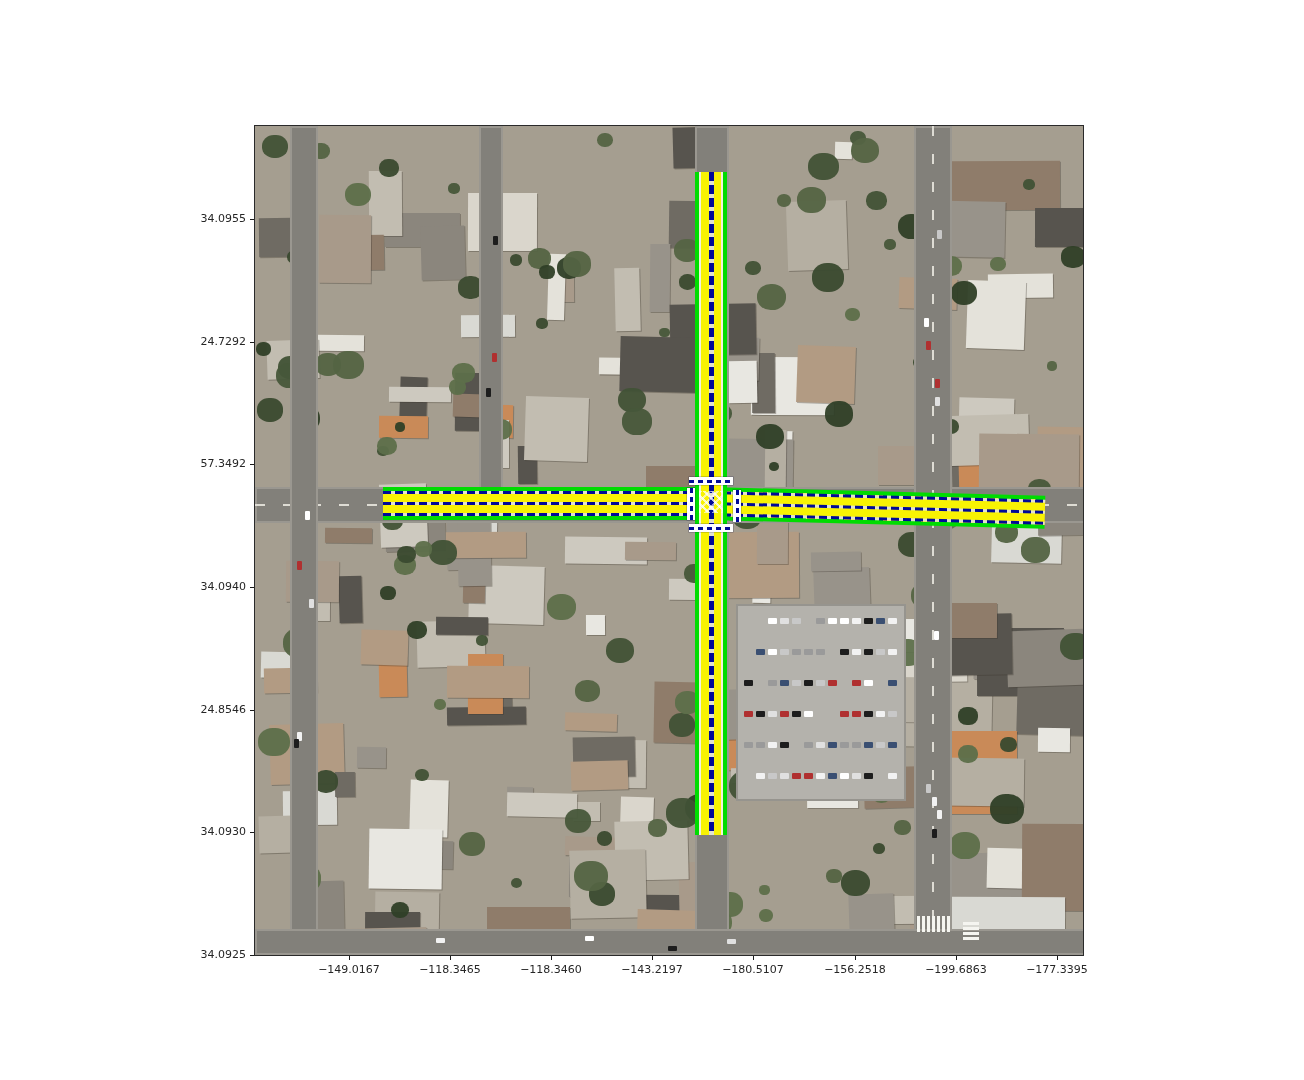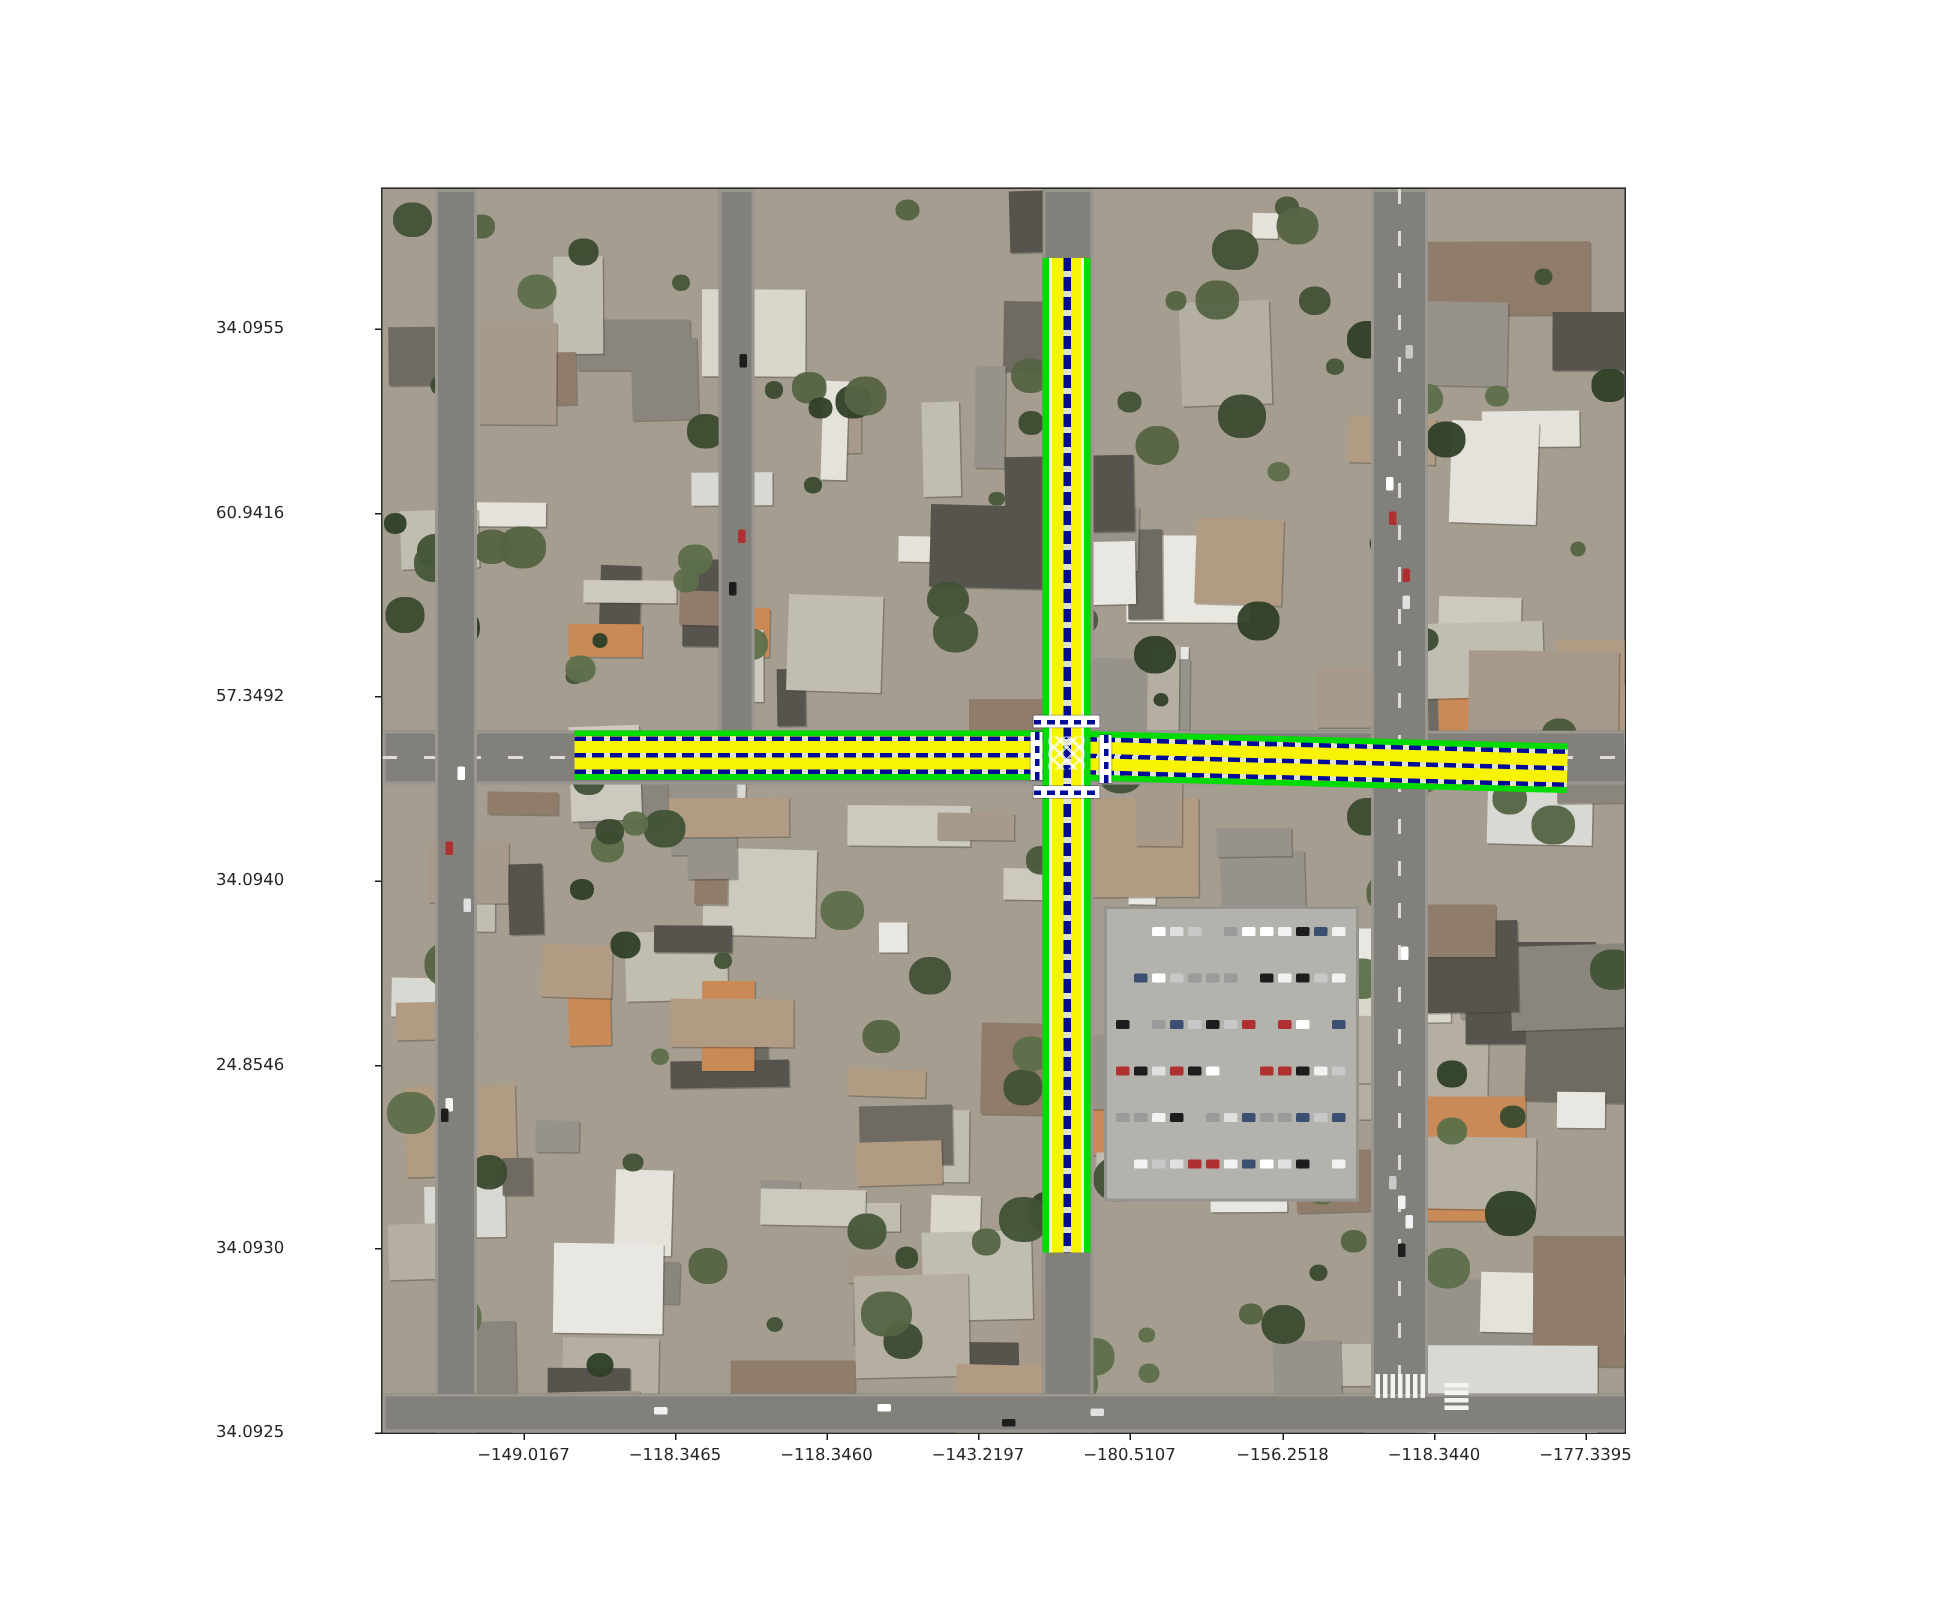--- a/index.html
+++ b/index.html
@@ -18,21 +18,21 @@
   .street-line{position:absolute;}
   .car{position:absolute;border-radius:1px;}
   .stripe{position:absolute;background:#f5f5f0;}
   .ov-road{position:absolute;}
   .dashrow{position:absolute;}
   .crosswalk{position:absolute;background:#ffffff;box-shadow:0 0 0 0.5px rgba(0,0,60,.35);}
   .ticklabel{
     position:absolute;font-size:11px;color:#262626;line-height:15px;white-space:nowrap;
   }
   .xticklabel{text-align:center;width:110px;}
-  .yticklabel{text-align:left;width:102px;}
+  .yticklabel{text-align:right;width:102px;}
   .tickmark{position:absolute;background:#1a1a1a;}
   #axis-title{
     position:absolute;font-size:13.5px;color:#1a1a1a;text-align:center;white-space:nowrap;
   }
 </style>
 </head>
 <body>
 
 <div id="figure">
   <div id="map-canvas" style="left: 254px; top: 125px; width: 830px; height: 831px; background: rgb(165, 158, 144);">
@@ -467,29 +467,29 @@
       <div class="ticklabel xticklabel" style="left: 395px; top: 962px;">−118.3465</div>
       <div class="tickmark" style="left: 551px; top: 956px; width: 1px; height: 4px;"></div>
       <div class="ticklabel xticklabel" style="left: 496px; top: 962px;">−118.3460</div>
       <div class="tickmark" style="left: 652px; top: 956px; width: 1px; height: 4px;"></div>
       <div class="ticklabel xticklabel" style="left: 597px; top: 962px;">−143.2197</div>
       <div class="tickmark" style="left: 753px; top: 956px; width: 1px; height: 4px;"></div>
       <div class="ticklabel xticklabel" style="left: 698px; top: 962px;">−180.5107</div>
       <div class="tickmark" style="left: 855px; top: 956px; width: 1px; height: 4px;"></div>
       <div class="ticklabel xticklabel" style="left: 800px; top: 962px;">−156.2518</div>
       <div class="tickmark" style="left: 956px; top: 956px; width: 1px; height: 4px;"></div>
-      <div class="ticklabel xticklabel" style="left: 901px; top: 962px;">−118.3440</div>
+      <div class="ticklabel xticklabel" style="left: 901px; top: 962px;">−199.6863</div>
       <div class="tickmark" style="left: 1057px; top: 956px; width: 1px; height: 4px;"></div>
       <div class="ticklabel xticklabel" style="left: 1002px; top: 962px;">−177.3395</div>
     </div>
   <div id="y-axis">
       <div class="tickmark" style="left: 250px; top: 219px; width: 4px; height: 1px;"></div>
       <div class="ticklabel yticklabel" style="left: 144px; top: 211px;">34.0955</div>
       <div class="tickmark" style="left: 250px; top: 342px; width: 4px; height: 1px;"></div>
-      <div class="ticklabel yticklabel" style="left: 144px; top: 334px;">60.9416</div>
+      <div class="ticklabel yticklabel" style="left: 144px; top: 334px;">24.7292</div>
       <div class="tickmark" style="left: 250px; top: 464px; width: 4px; height: 1px;"></div>
       <div class="ticklabel yticklabel" style="left: 144px; top: 456px;">57.3492</div>
       <div class="tickmark" style="left: 250px; top: 587px; width: 4px; height: 1px;"></div>
       <div class="ticklabel yticklabel" style="left: 144px; top: 579px;">34.0940</div>
       <div class="tickmark" style="left: 250px; top: 710px; width: 4px; height: 1px;"></div>
       <div class="ticklabel yticklabel" style="left: 144px; top: 702px;">24.8546</div>
       <div class="tickmark" style="left: 250px; top: 832px; width: 4px; height: 1px;"></div>
       <div class="ticklabel yticklabel" style="left: 144px; top: 824px;">34.0930</div>
       <div class="tickmark" style="left: 250px; top: 955px; width: 4px; height: 1px;"></div>
       <div class="ticklabel yticklabel" style="left: 144px; top: 947px;">34.0925</div>

